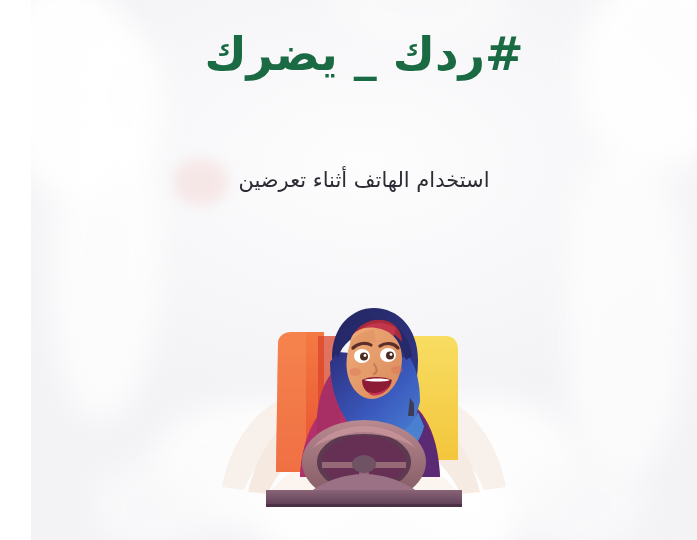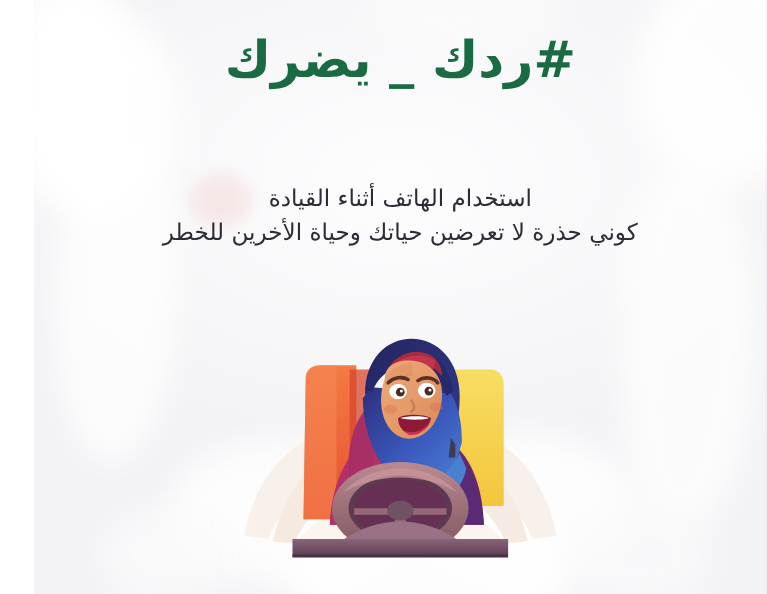--- a/index.html
+++ b/index.html
@@ -6,21 +6,21 @@
   html, body {
     margin: 0;
     padding: 0;
     background: #ffffff;
   }
   #poster {
     position: relative;
     width: 666px;
     height: 540px;
     overflow: hidden;
-    background: #5eead4;
+    background: #e5e5e5;
     font-family: "DejaVu Sans", "Liberation Sans", sans-serif;
     -webkit-font-smoothing: antialiased;
   }
 
   
   .bg-base {
     position: absolute;
     inset: 0;
     background:
       radial-gradient(ellipse 60% 45% at 50% 30%,  #fdfdfe 0%, #f6f6f8 70%, #f3f3f6 100%),
@@ -114,22 +114,21 @@
   <div class="bg-blotch bl-7"></div>
   <div class="bg-blotch bl-8"></div>
   <div class="bg-blotch bl-9"></div>
   <div class="bg-blotch bl-10"></div>
   <div class="bg-blotch bl-11"></div>
   <div class="pink-blob"></div>
 
   <div class="title">#ردك _ يضرك</div>
 
   <div class="body-copy">
-    <span class="ln">استخدام الهاتف أثناء القيادة</span>
-    <span class="ln">كوني حذرة لا تعرضين حياتك وحياة الأخرين للخطر</span>
+    <span class="ln">استخدام الهاتف أثناء تعرضين</span>
   </div>
 
   <div class="illo">
     <svg viewBox="0 0 300 215" xmlns="http://www.w3.org/2000/svg">
       <defs>
         <linearGradient id="gHijab" x1="0" y1="0" x2="1" y2="1">
           <stop offset="0%" stop-color="#2d2f7d"></stop>
           <stop offset="55%" stop-color="#3a59bd"></stop>
           <stop offset="100%" stop-color="#4b82d4"></stop>
         </linearGradient>

